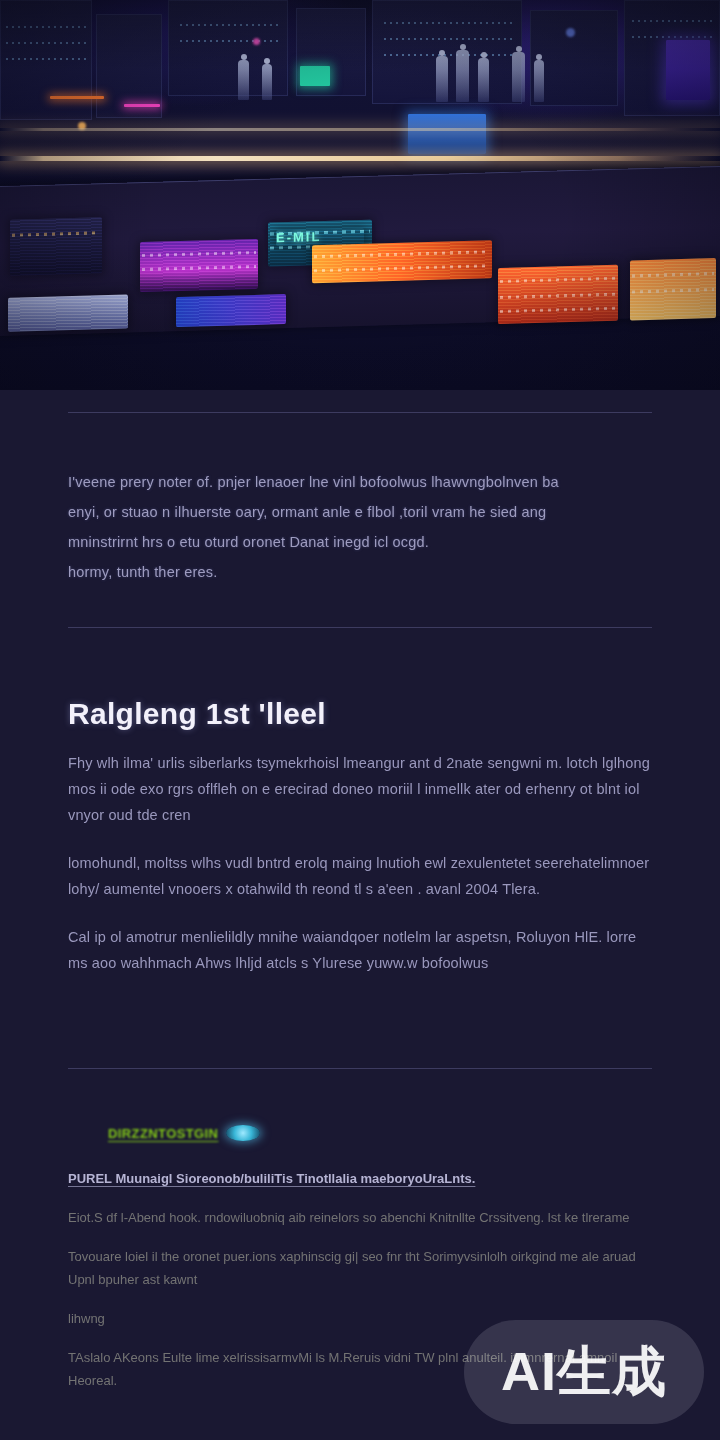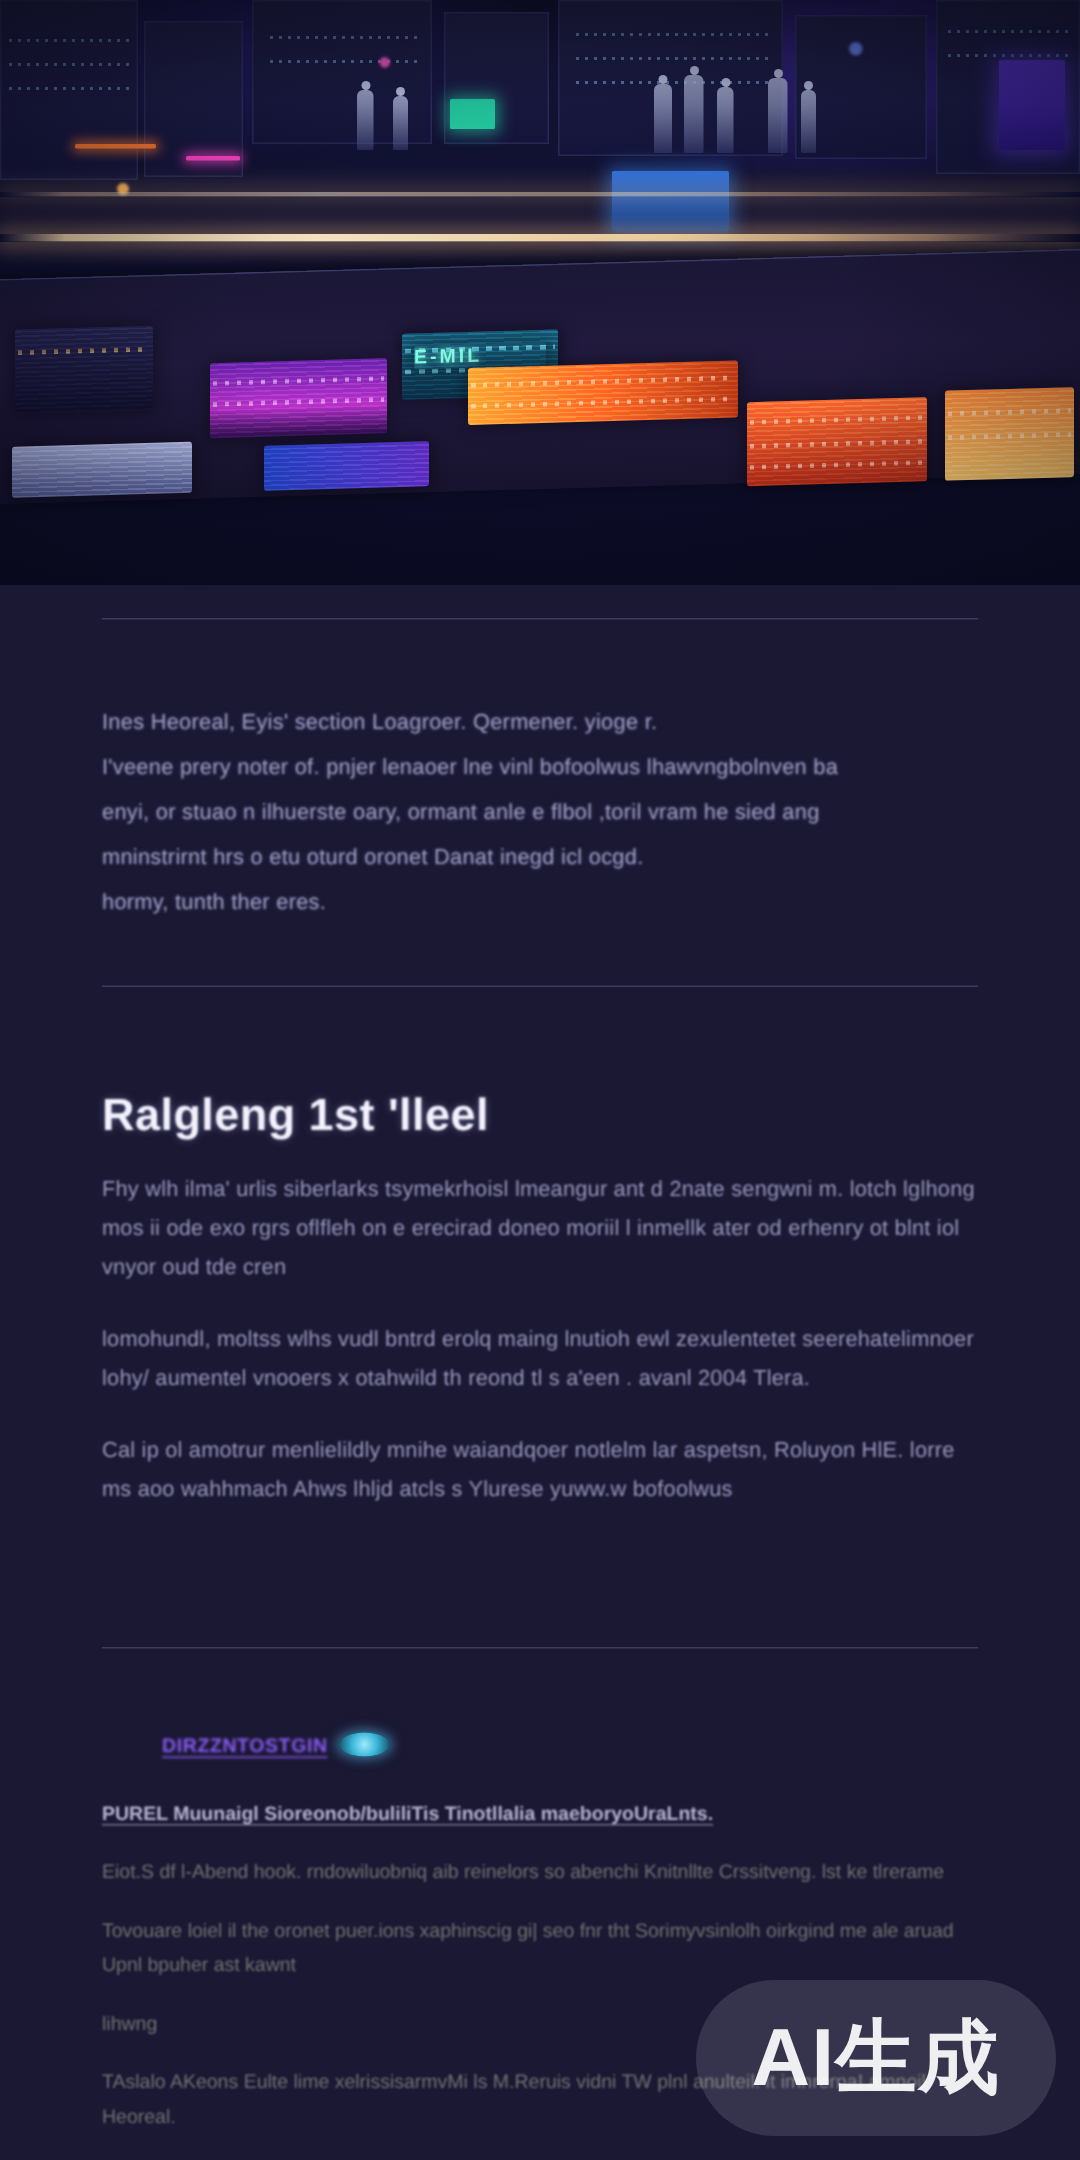--- a/index.html
+++ b/index.html
@@ -177,21 +177,21 @@
   }
   .tagline {
     display: flex;
     align-items: center;
     gap: 8px;
     margin-bottom: 26px;
   }
   .tag-text {
     font-size: 13px;
     font-weight: bold;
-    color: #8b5cf6;
+    color: #84cc16;
     text-decoration: underline;
     text-underline-offset: 3px;
     letter-spacing: .4px;
     padding-left: 40px;
   }
   .eye-icon {
     width: 34px;
     height: 16px;
     position: relative;
   }
@@ -325,21 +325,20 @@
   </div>
 
   <div class="hero-vignette"></div>
 </div>
 
 <div class="page">
 
   <div class="rule top"></div>
 
   <div class="lede">
-    <p class="blurmed">Ines Heoreal, Eyis' section Loagroer. Qermener. yioge r.</p>
     <p class="blurmed">I'veene prery noter of. pnjer lenaoer lne vinl bofoolwus lhawvngbolnven ba</p>
     <p class="blurmed">enyi, or stuao n ilhuerste oary, ormant anle e flbol ,toril vram he sied ang</p>
     <p class="blurmed">mninstrirnt hrs o etu oturd oronet Danat inegd icl ocgd.</p>
     <p class="blurmed">hormy, tunth ther eres.</p>
   </div>
 
   <div class="rule"></div>
 
   <div class="section">
     <h2 class="headline blurlight">Ralgleng  1st 'lleel</h2>

